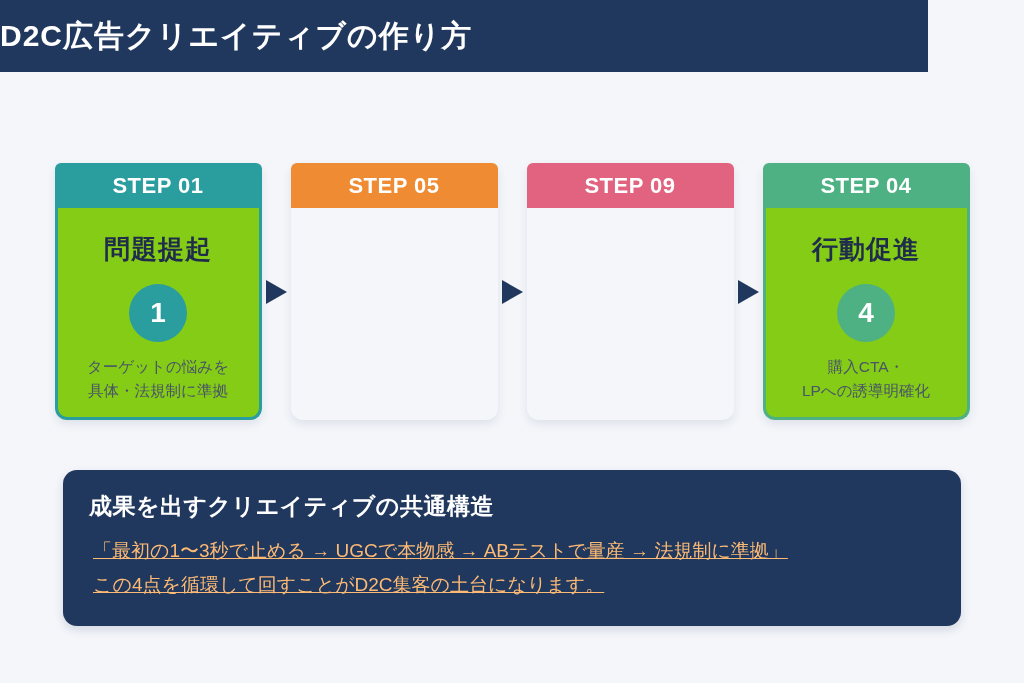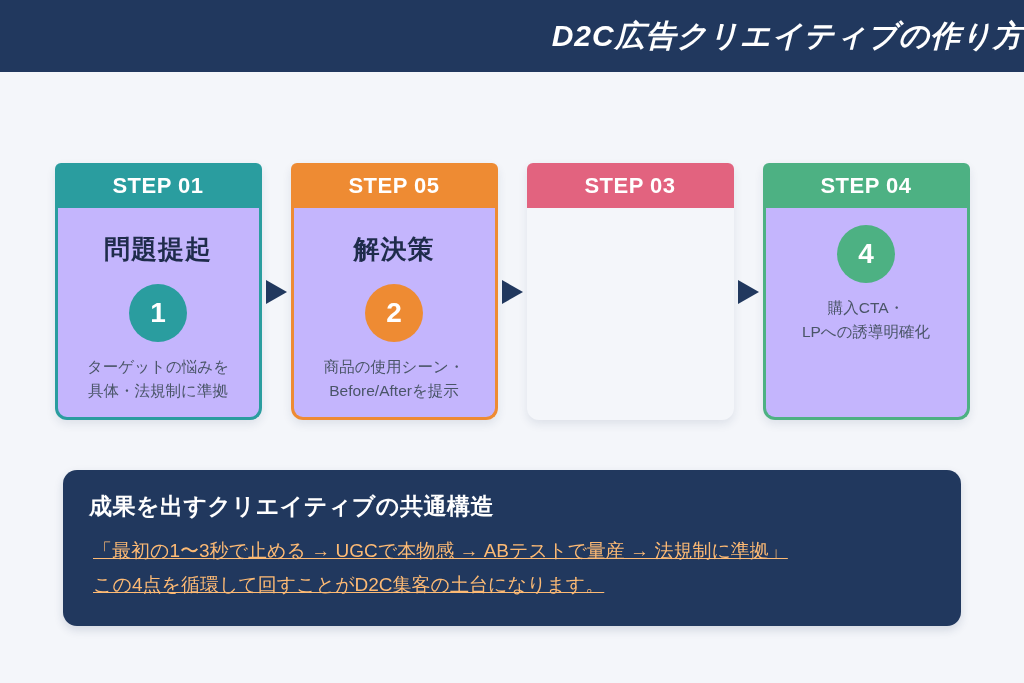--- a/index.html
+++ b/index.html
@@ -3,23 +3,23 @@
 <meta charset="utf-8">
 <style>
   * { margin: 0; padding: 0; box-sizing: border-box; }
   html, body {
     width: 1024px; height: 683px;
     font-family: "Liberation Sans", "DejaVu Sans", sans-serif;
     background: #F4F6FA;
     overflow: hidden;
   }
   .title-bar {
-    width: 1024px; height: 72px;
+    width: 928px; height: 72px;
     background: #21385E;
-    display: flex; align-items: center; justify-content: flex-end; font-style: italic;
+    display: flex; align-items: center; justify-content: flex-start;
   }
   .title-bar h1 {
     color: #FFFFFF; font-size: 30px; font-weight: bold; letter-spacing: 1px;
   }
   .steps-row {
     margin-top: 91px;
     display: flex;
     justify-content: center;
     align-items: stretch;
   }
@@ -32,21 +32,21 @@
   }
   .step-header {
     height: 45px;
     background: var(--step-color);
     border-radius: 6px 6px 0 0;
     display: flex; align-items: center; justify-content: center;
     color: #FFFFFF; font-size: 22px; font-weight: bold; letter-spacing: 0.5px;
   }
   .step-body {
     flex: 1;
-    background: #c4b5fd;
+    background: #84cc16;
     border: 3px solid var(--step-color);
     border-top: none;
     border-radius: 0 0 12px 12px;
     display: flex; flex-direction: column; align-items: center;
   }
   .step-title {
     margin-top: 24px;
     color: #1F2C4B; font-size: 26px; font-weight: bold; letter-spacing: 1px;
   }
   .step-number {
@@ -104,41 +104,34 @@
         <div>ターゲットの悩みを</div>
         <div>具体・法規制に準拠</div>
       </div>
     </div>
   </section>
 
   <span class="arrow"></span>
 
   <section class="step-card" style="--step-color: #EE8B33;">
     <div class="step-header">STEP 05</div>
-    <div class="step-body">
-      <div class="step-title">解決策</div>
-      <div class="step-number">2</div>
-      <div class="step-desc">
-        <div>商品の使用シーン・</div>
-        <div>Before/Afterを提示</div>
-      </div>
-    </div>
   </section>
 
   <span class="arrow"></span>
 
   <section class="step-card" style="--step-color: #E2637F;">
-    <div class="step-header">STEP 03</div>
+    <div class="step-header">STEP 09</div>
   </section>
 
   <span class="arrow"></span>
 
   <section class="step-card" style="--step-color: #4DB183;">
     <div class="step-header">STEP 04</div>
     <div class="step-body">
+      <div class="step-title">行動促進</div>
       <div class="step-number">4</div>
       <div class="step-desc">
         <div>購入CTA・</div>
         <div>LPへの誘導明確化</div>
       </div>
     </div>
   </section>
 
 </main>
 

